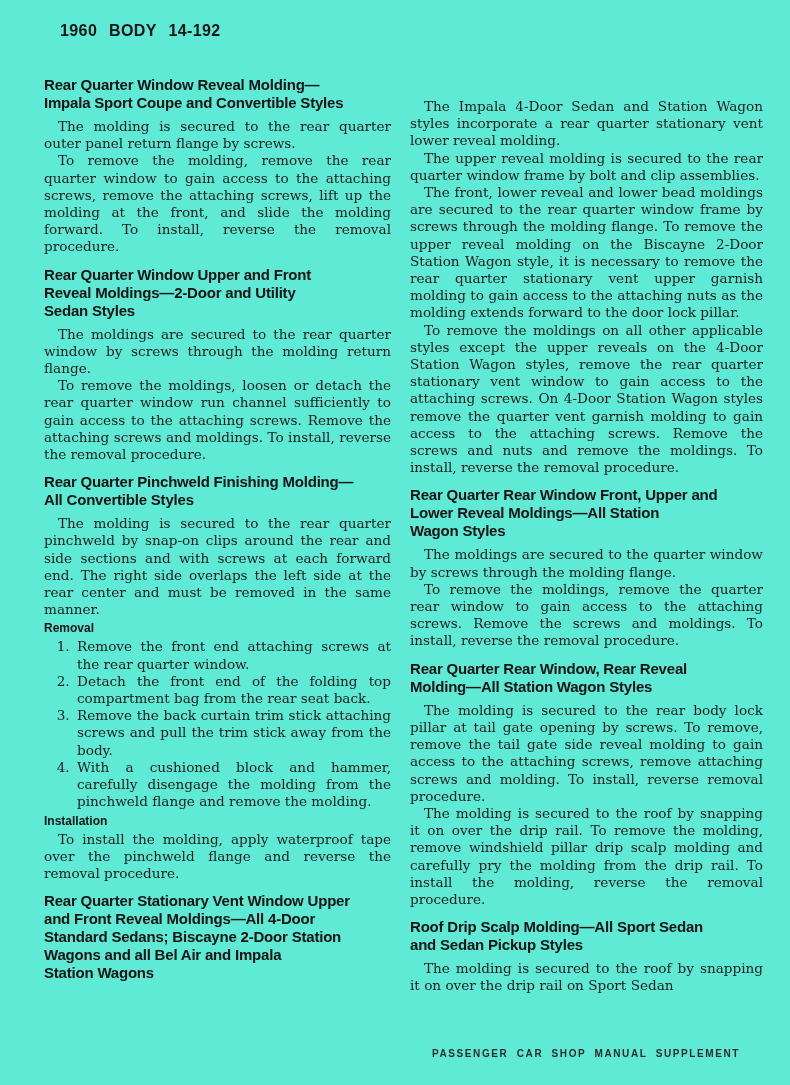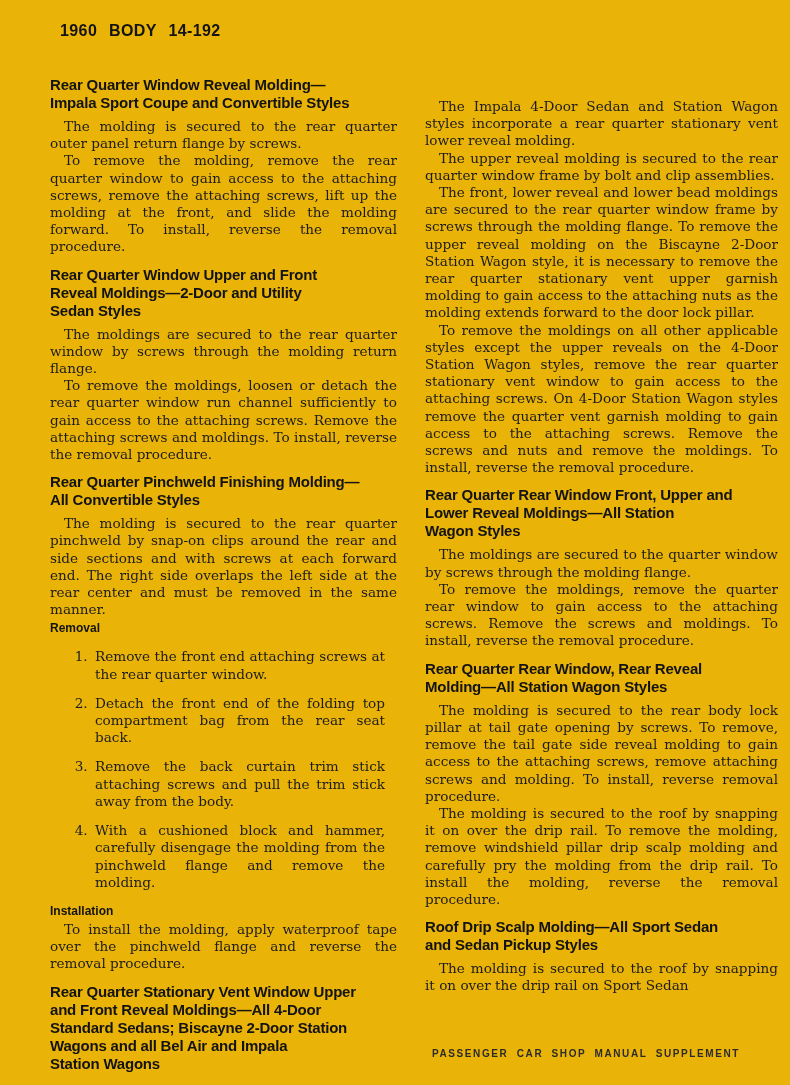--- a/index.html
+++ b/index.html
@@ -4,34 +4,34 @@
 <style>
   html,body{margin:0;padding:0;}
   body{
     width:790px;height:1085px;
     background:#e9e9e7;
     font-family:"Liberation Serif",serif;
   }
   .page{
     position:relative;
     width:790px;height:1085px;
-    background:#eab308;
+    background:#5eead4;
     color:#1a1a1a;
     overflow:hidden;
   }
   .page-header{
     position:absolute;top:22px;left:60px;
     font-family:"Liberation Sans",sans-serif;
     font-weight:bold;font-size:16px;
     letter-spacing:0.4px;word-spacing:7px;
     color:#141414;
   }
   .columns{
-    position:absolute;top:70px;left:50px;
-    display:flex;gap:28px;
+    position:absolute;top:70px;left:44px;
+    display:flex;gap:19px;
   }
   .col{display:block;}
   .col-left{width:347px;}
   .col-right{width:353px;margin-top:28px;}
   .sec-heading{
     font-family:"Liberation Sans",sans-serif;
     font-weight:bold;
     font-size:15px;line-height:18px;
     letter-spacing:-0.2px;
     margin:10px 0 6px 0;
@@ -55,21 +55,21 @@
     color:#131313;
   }
   .steps{
     margin:0;
     padding:0 0 0 30px;
     font-family:"DejaVu Serif",serif;
     font-size:13.6px;line-height:17.2px;
     text-align:justify;
     color:#1c1c1c;
   }
-  .steps li{padding-left:3px;margin:12px;}
+  .steps li{padding-left:3px;margin:0;}
   .page-footer{
     position:absolute;right:50px;bottom:26px;
     font-family:"Liberation Sans",sans-serif;
     font-weight:bold;font-size:10px;
     letter-spacing:1.6px;word-spacing:4px;
     color:#2b2b2b;
   }
 </style>
 </head>
 <body>

